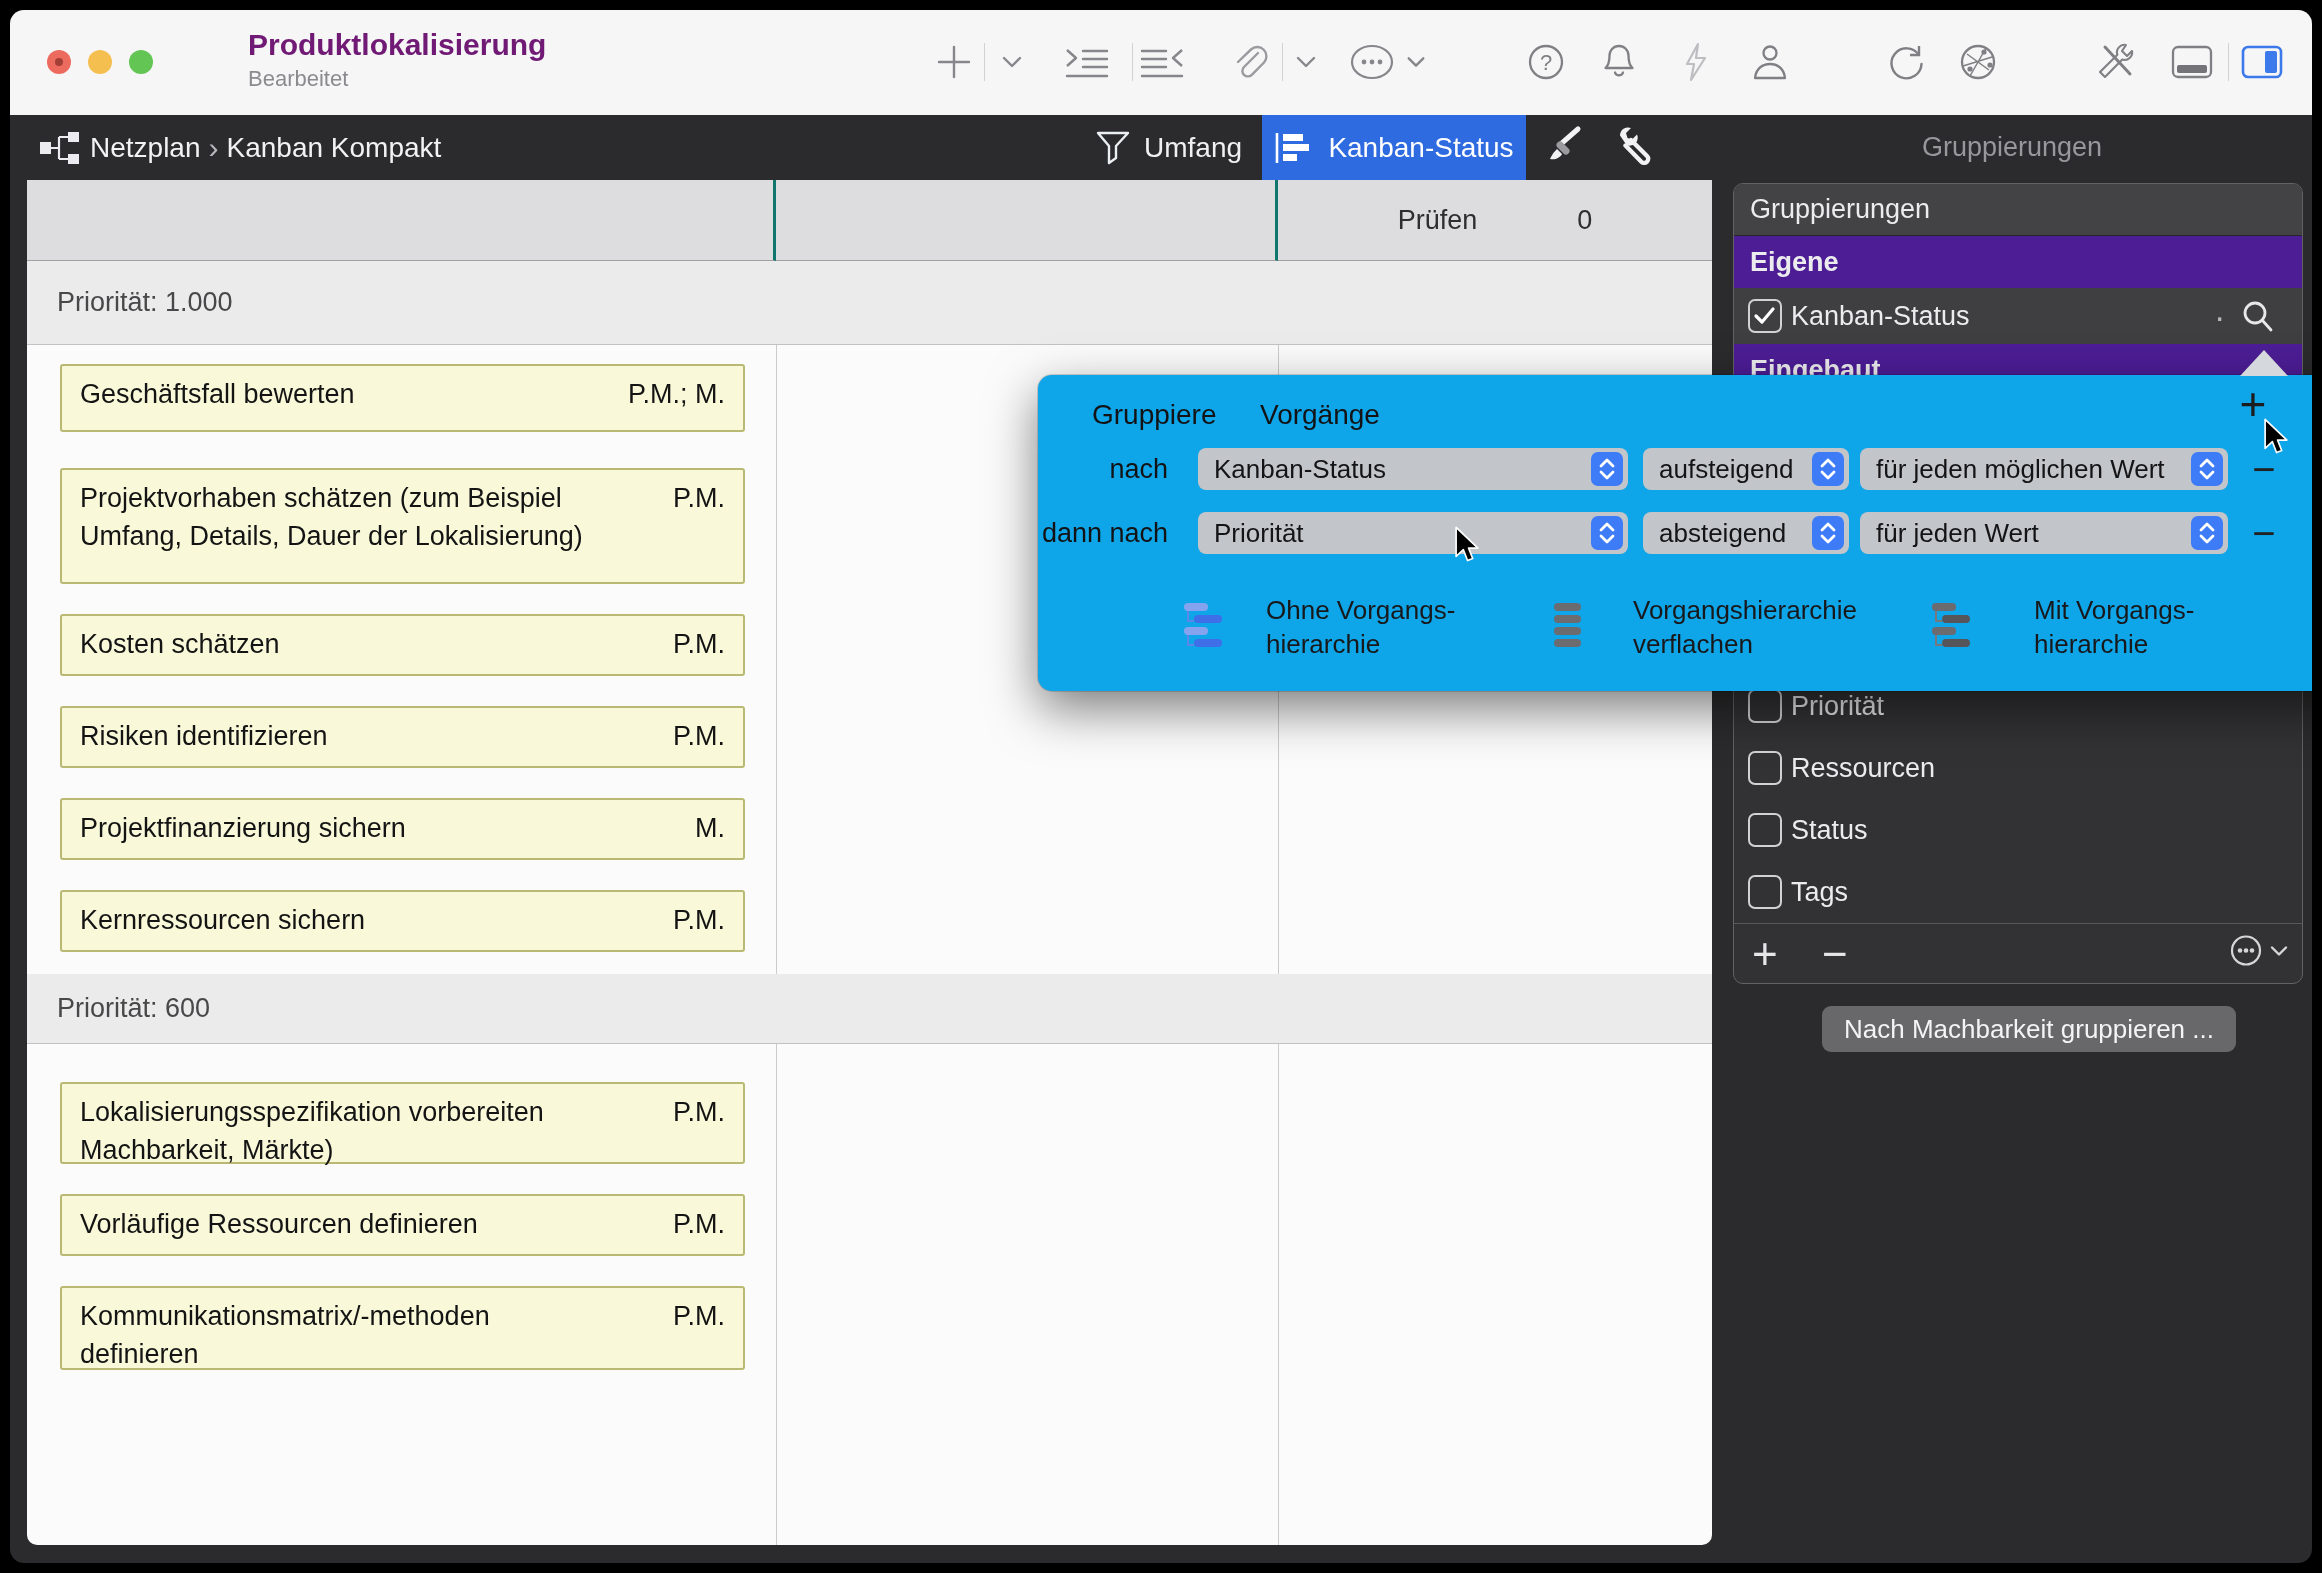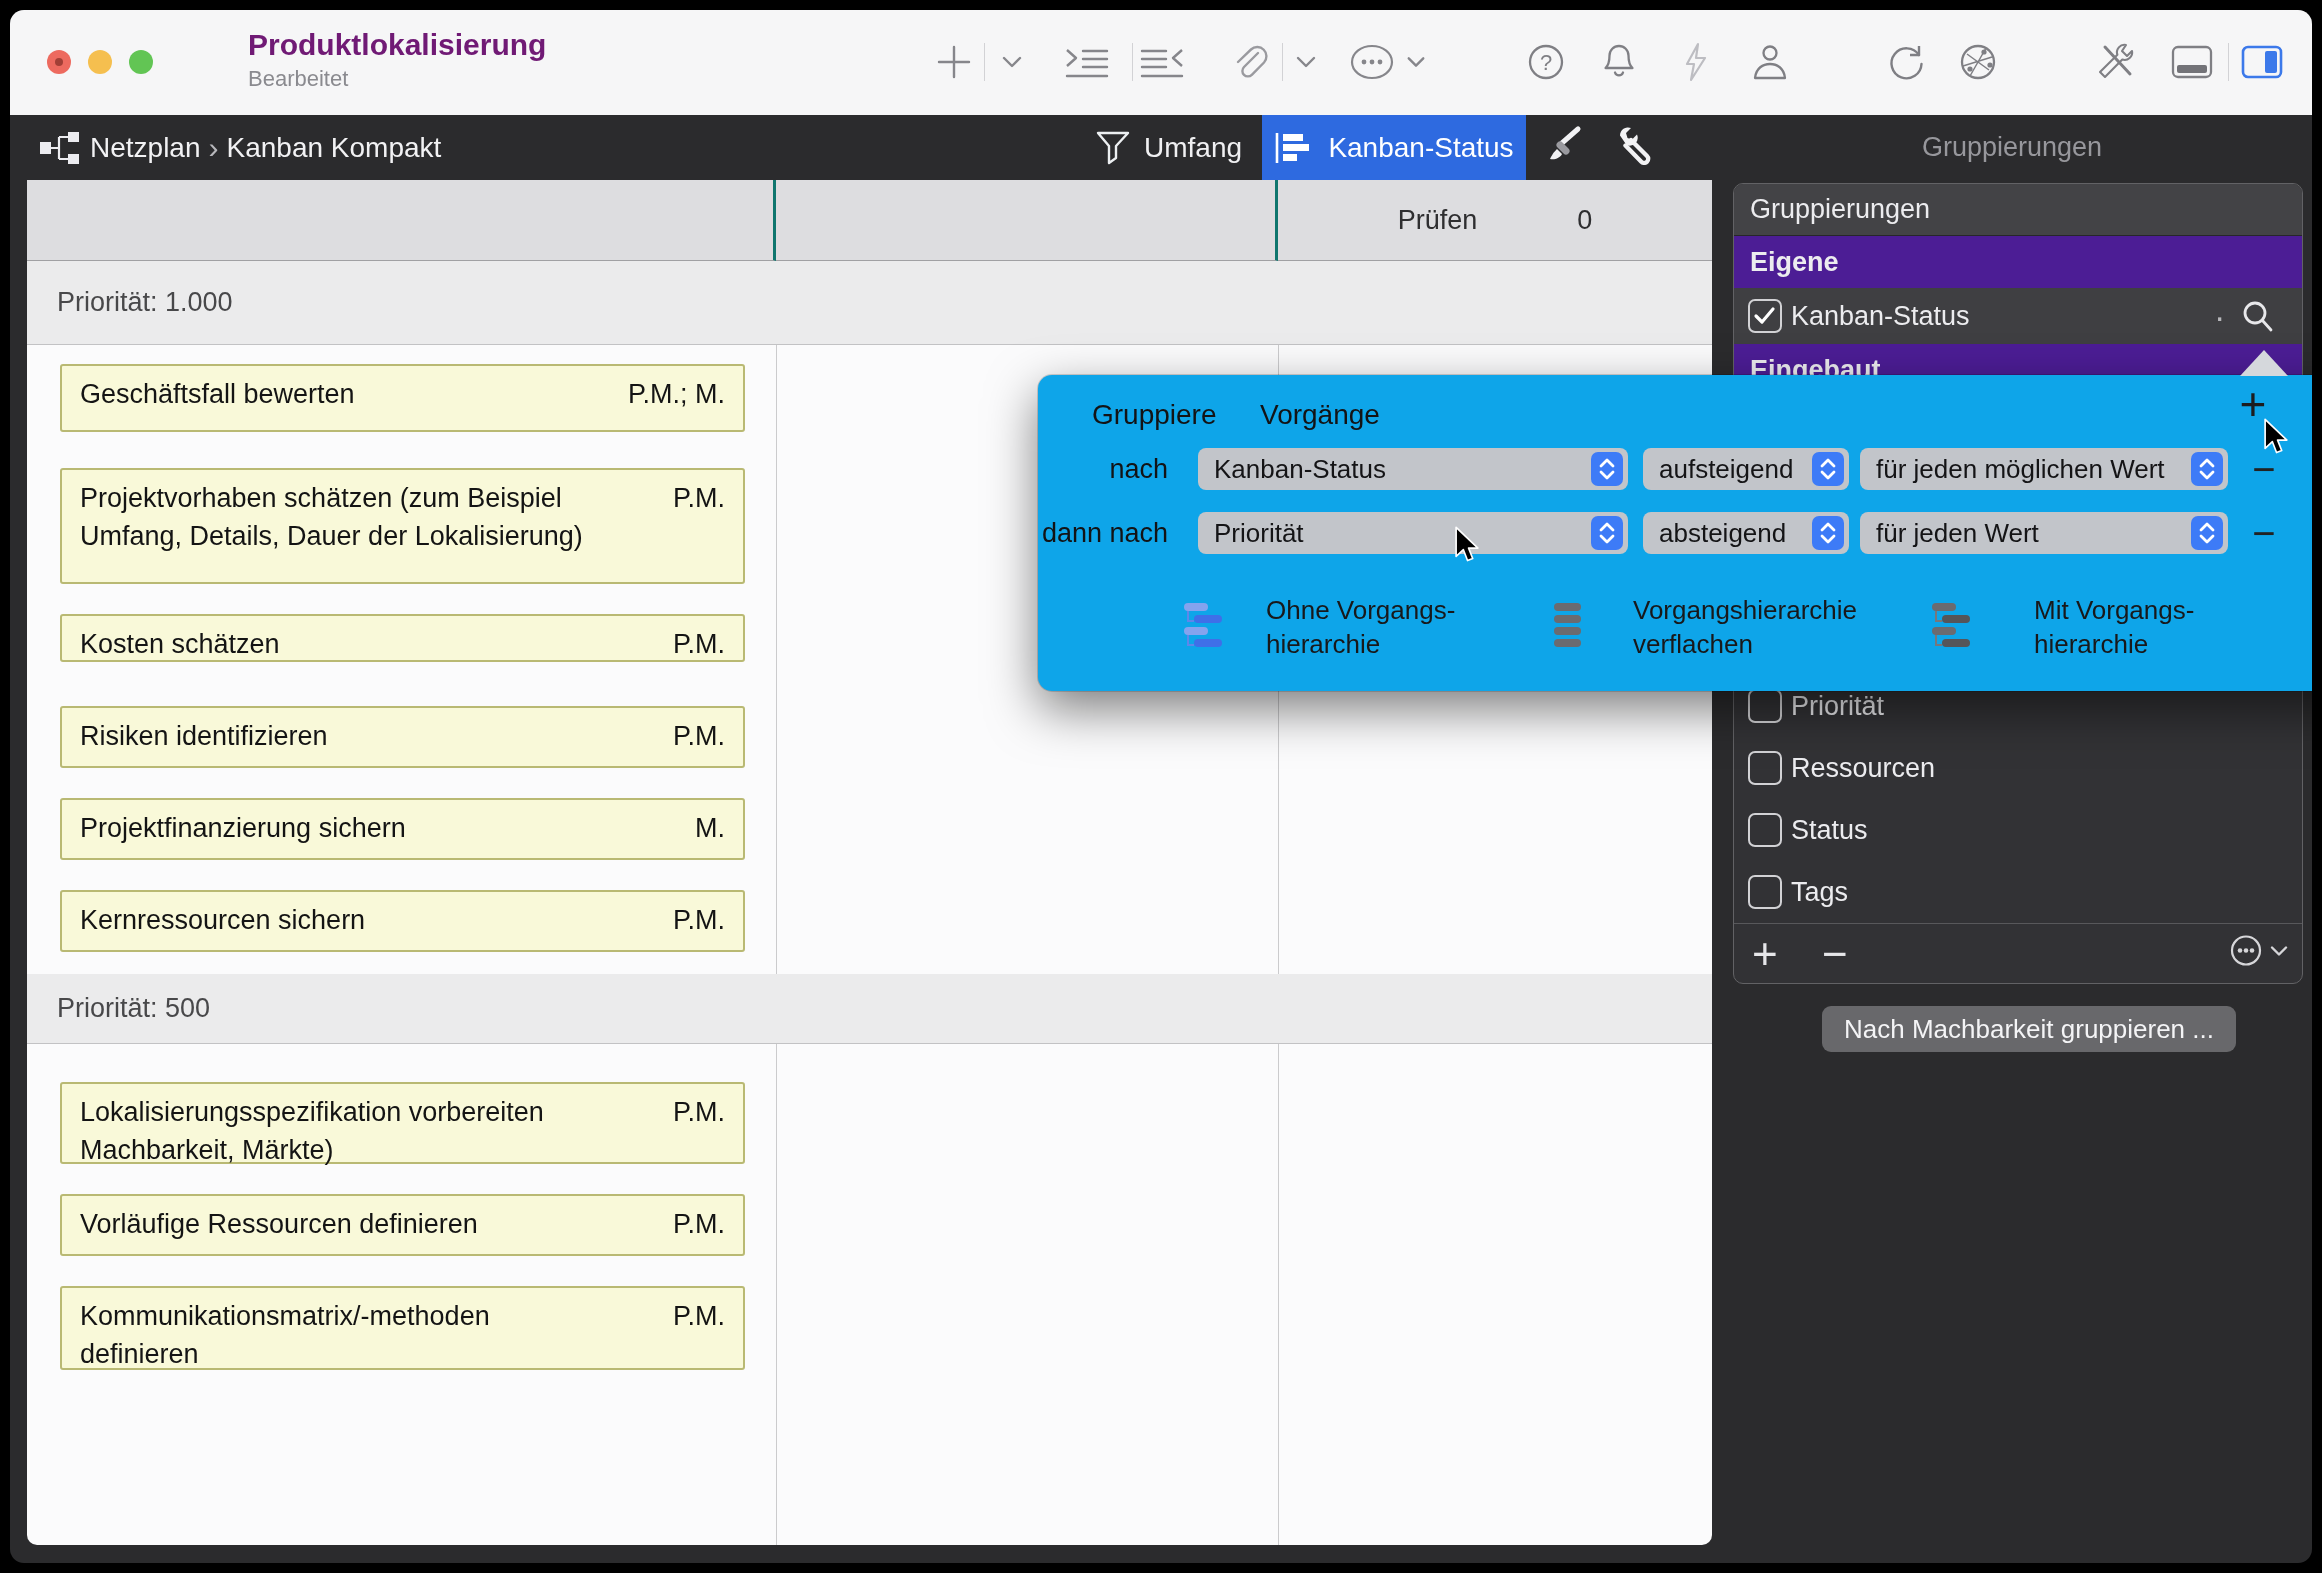--- a/index.html
+++ b/index.html
@@ -243,37 +243,37 @@
     </div>
     <div class="colhead" style="left:1251px;width:434px">
       <span>Prüfen</span>
       <span>0</span>
     </div>
 
     <div class="band" style="top:81px;height:84px">
           <span>Priorität: 1.000</span>
         </div>
     <div class="band" style="top:794px">
-          <span>Priorität: 500</span>
+          <span>Priorität: 600</span>
         </div>
 
     <div class="vdiv" style="left:749px;top:165px;height:629px"></div>
     <div class="vdiv" style="left:1251px;top:165px;height:629px"></div>
     <div class="vdiv" style="left:749px;top:864px;height:501px"></div>
     <div class="vdiv" style="left:1251px;top:864px;height:501px"></div>
 
     <div class="card" style="top:184px;height:68px">
           <div class="card-text">Geschäftsfall bewerten</div>
           <div class="card-res">P.M.; M.</div>
         </div>
     <div class="card" style="top:288px;height:116px">
           <div class="card-text">Projektvorhaben schätzen (zum Beispiel Umfang, Details, Dauer der Lokalisierung)</div>
           <div class="card-res">P.M.</div>
         </div>
-    <div class="card" style="top:434px;height:48px">
+    <div class="card" style="top:434px;height:62px">
           <div class="card-text">Kosten schätzen</div>
           <div class="card-res">P.M.</div>
         </div>
     <div class="card" style="top:526px;height:62px">
           <div class="card-text">Risiken identifizieren</div>
           <div class="card-res">P.M.</div>
         </div>
     <div class="card" style="top:618px;height:62px">
           <div class="card-text">Projektfinanzierung sichern</div>
           <div class="card-res">M.</div>

